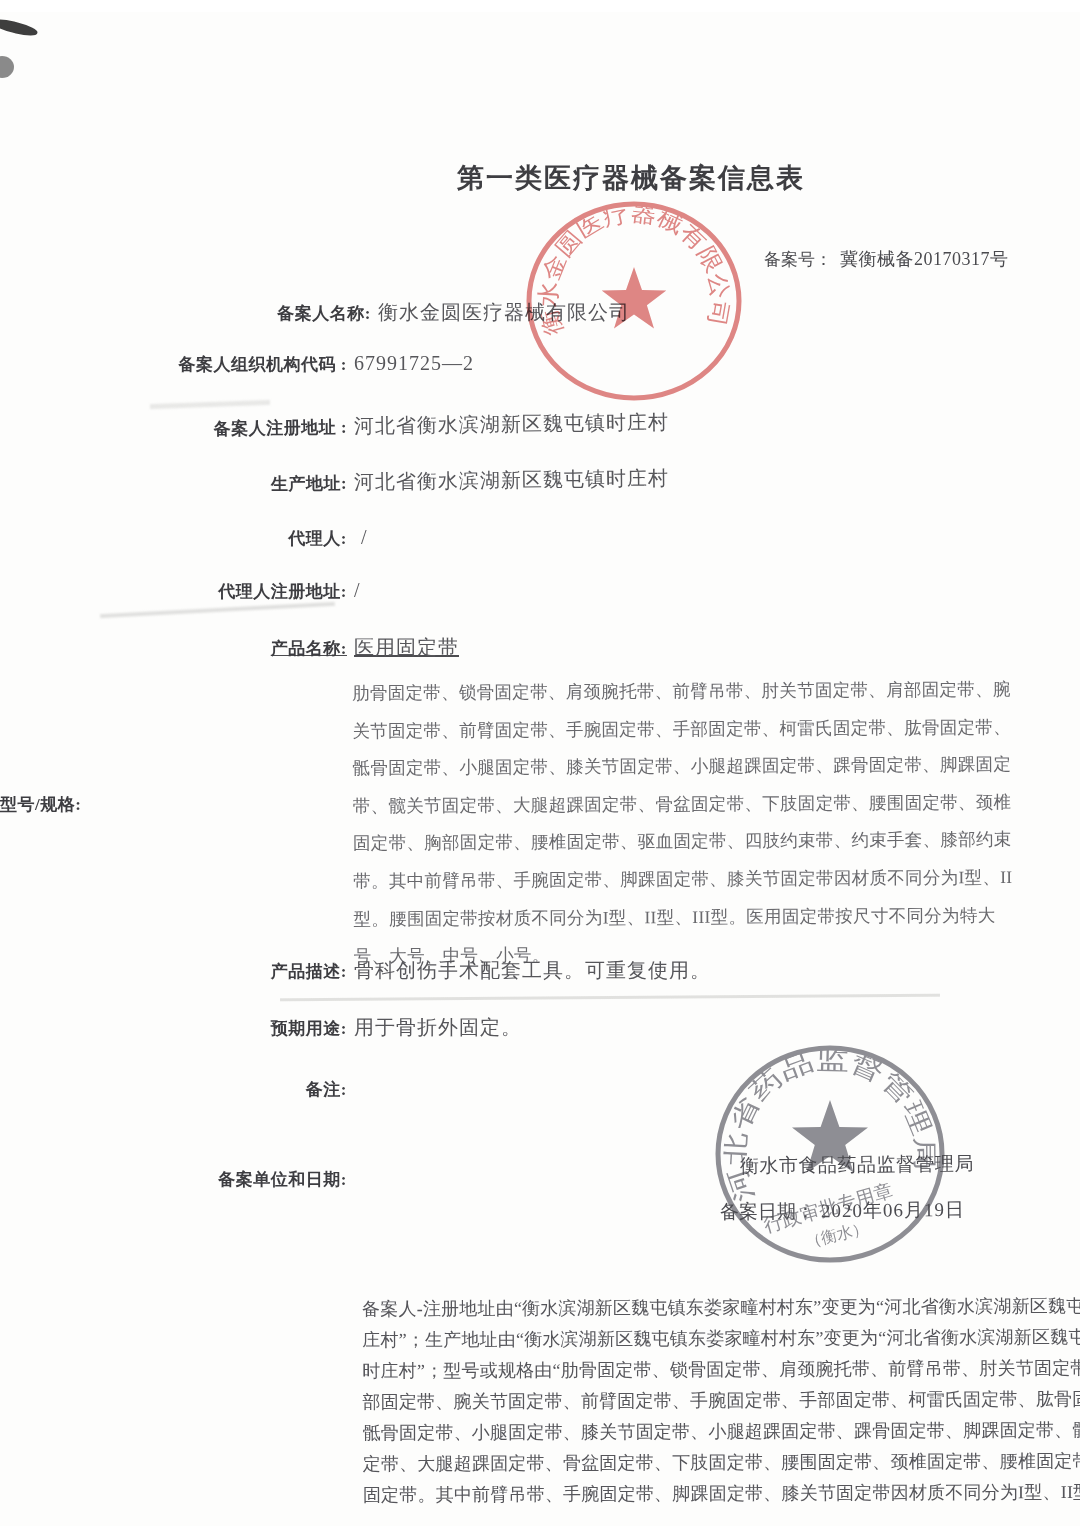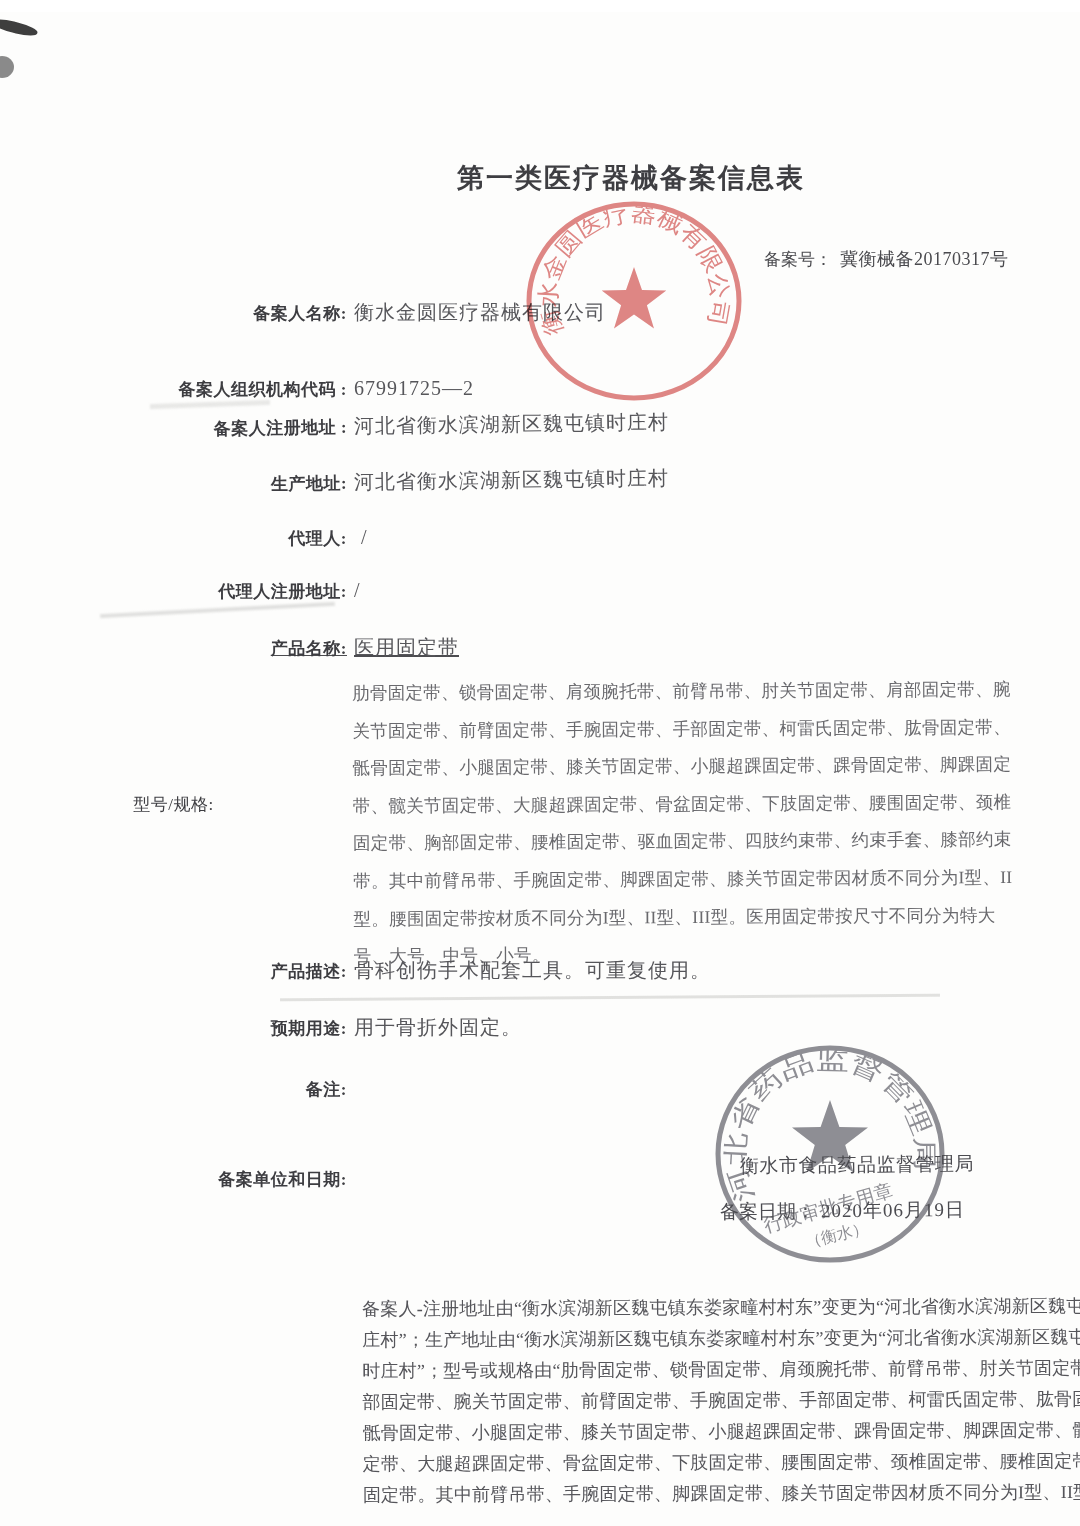--- a/index.html
+++ b/index.html
@@ -30,35 +30,35 @@
     display:flex; align-items:baseline; white-space:nowrap;
   }
   .row .lbl{
     width:347px; text-align:right;
     font-size:17px; font-weight:bold; color:#3d3d41; letter-spacing:.5px;
     flex:none;
   }
   .row .val{
     margin-left:7px; font-size:20px; color:#56565a; letter-spacing:1px;
   }
-  .r1{ top:287px; }
-  .r2{ top:365px; }
+  .r1{ top:287px;padding-left:24px; }
+  .r2{ top:340px; }
   .r3{ top:405px; transform:rotate(-0.7deg); transform-origin:left center; }
   .r4{ top:461px; transform:rotate(-0.7deg); transform-origin:left center; }
   .r5{ top:514px;gap:7px; }
   .r6{ top:567px; }
   .r7{ top:622px;text-decoration:underline; }
   .r-desc{ top:945px; }
   .r-use{ top:1002px; }
   .r-remarks{ top:1066px;font-family:Liberation Serif, serif; }
   .r-unit{ top:1156px; }
 
   .spec-label{
-    position:absolute; left:0; top:781px; width:347px; text-align:center;
-    font-size:17px; font-weight:normal; color:#3d3d41; letter-spacing:.5px;
+    position:absolute; left:0; top:781px; width:347px; text-align:left;
+    font-size:17px; font-weight:bold; color:#3d3d41; letter-spacing:.5px;
   }
   .spec-lines{
     position:absolute; left:352px; top:663px;
     font-size:17.5px; line-height:37.6px; color:#69696d;
     letter-spacing:.3px;
     transform:rotate(-0.35deg); transform-origin:left top;
   }
   .spec-lines div{ white-space:nowrap; }
 
   .authority-name{

